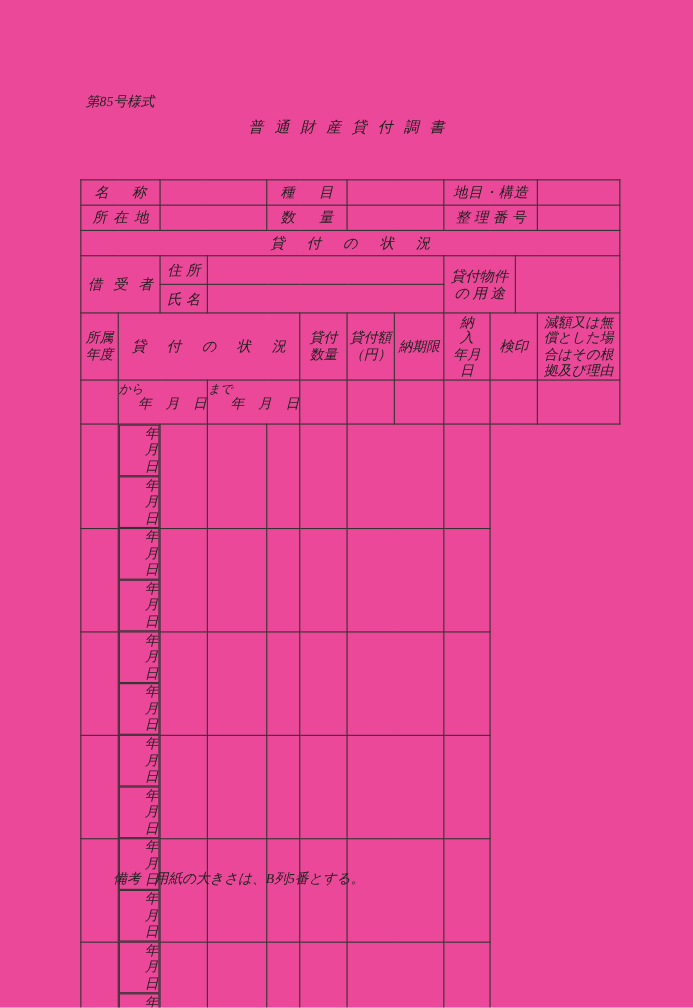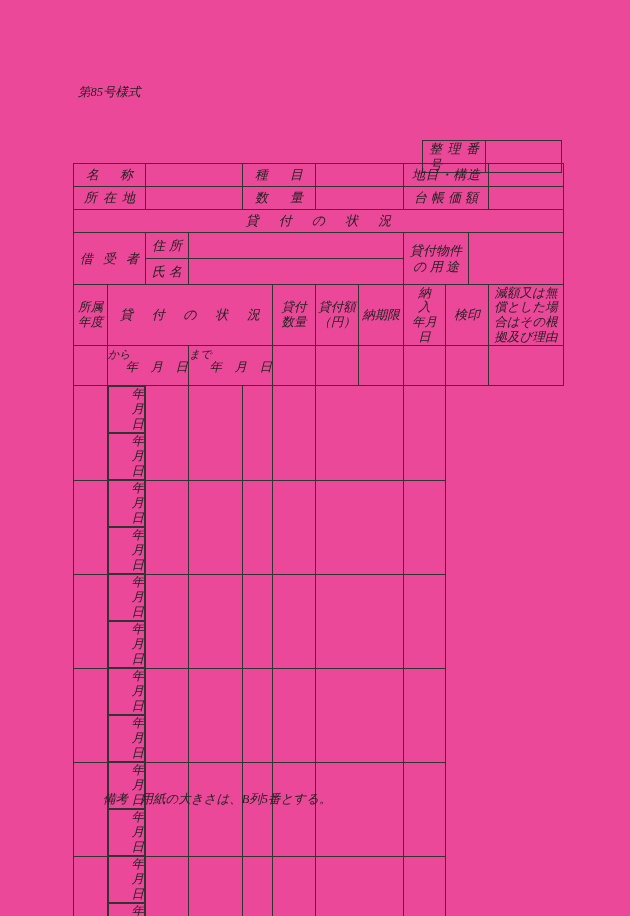--- a/index.html
+++ b/index.html
@@ -25,33 +25,22 @@
   .mk{display:block;font-size:11px;text-align:left;padding-right:4px;line-height:1.1;}
   .fr{vertical-align:top;padding-top:2px;}
   .footnote{position:absolute;left:103px;top:791px;font-size:12.5px;}
 </style>
 </head>
 <body>
 
 <div class="page">
 
   <div class="form-no">第85号様式</div>
-
-  <table class="refbox">
-    <colgroup>
-        <col style="width:63px">
-        <col style="width:76px">
-      </colgroup>
-    <tbody>
-        <tr>
-      <td class="j p6">整理番号</td>
-      <td></td>
-    </tr>
-  </tbody>
-    </table>
+  <div class="title">普通財産貸付調書</div>
+
 
   <table class="main">
     <colgroup>
       <col style="width:34px">
         <col style="width:38px">
         <col style="width:43px">
       <col style="width:54px">
         <col style="width:30px">
         <col style="width:43px">
       <col style="width:43px">
@@ -70,21 +59,21 @@
       <td colspan="2"></td>
       <td colspan="3" class="j p8">地目・構造</td>
       <td></td>
     </tr>
 
     <tr class="h23">
       <td colspan="2" class="j p10">所在地</td>
       <td colspan="2"></td>
       <td colspan="2" class="j p12">数量</td>
       <td colspan="2"></td>
-      <td colspan="3" class="j p10">台帳価額</td>
+      <td colspan="3" class="j p10">整理番号</td>
       <td></td>
     </tr>
 
     <tr class="h23">
       <td colspan="12" class="sp">貸付の状況</td>
     </tr>
 
     <tr class="h26">
       <td colspan="2" rowspan="2" class="j p6">借受者</td>
       <td class="j p6">住所</td>

